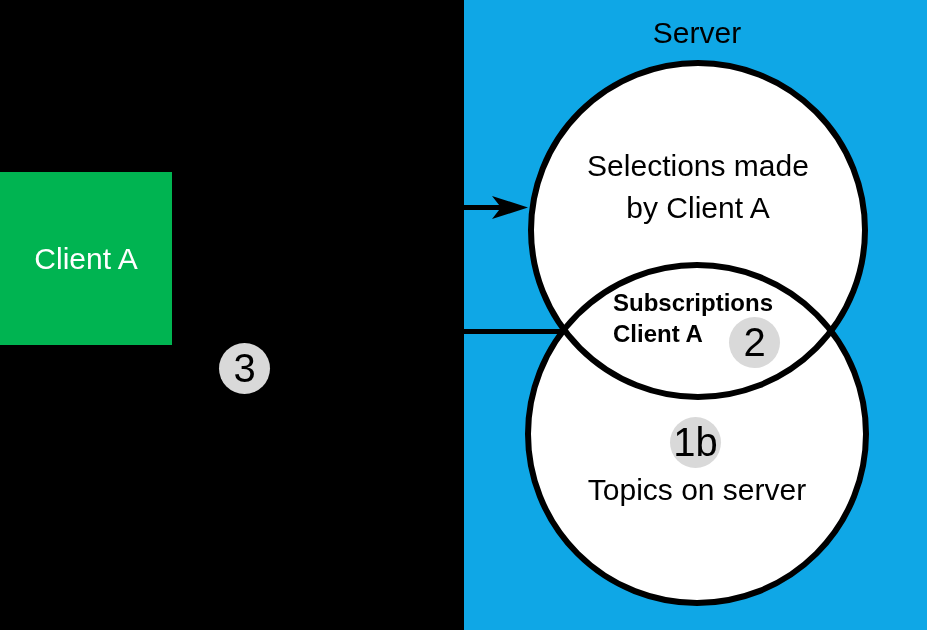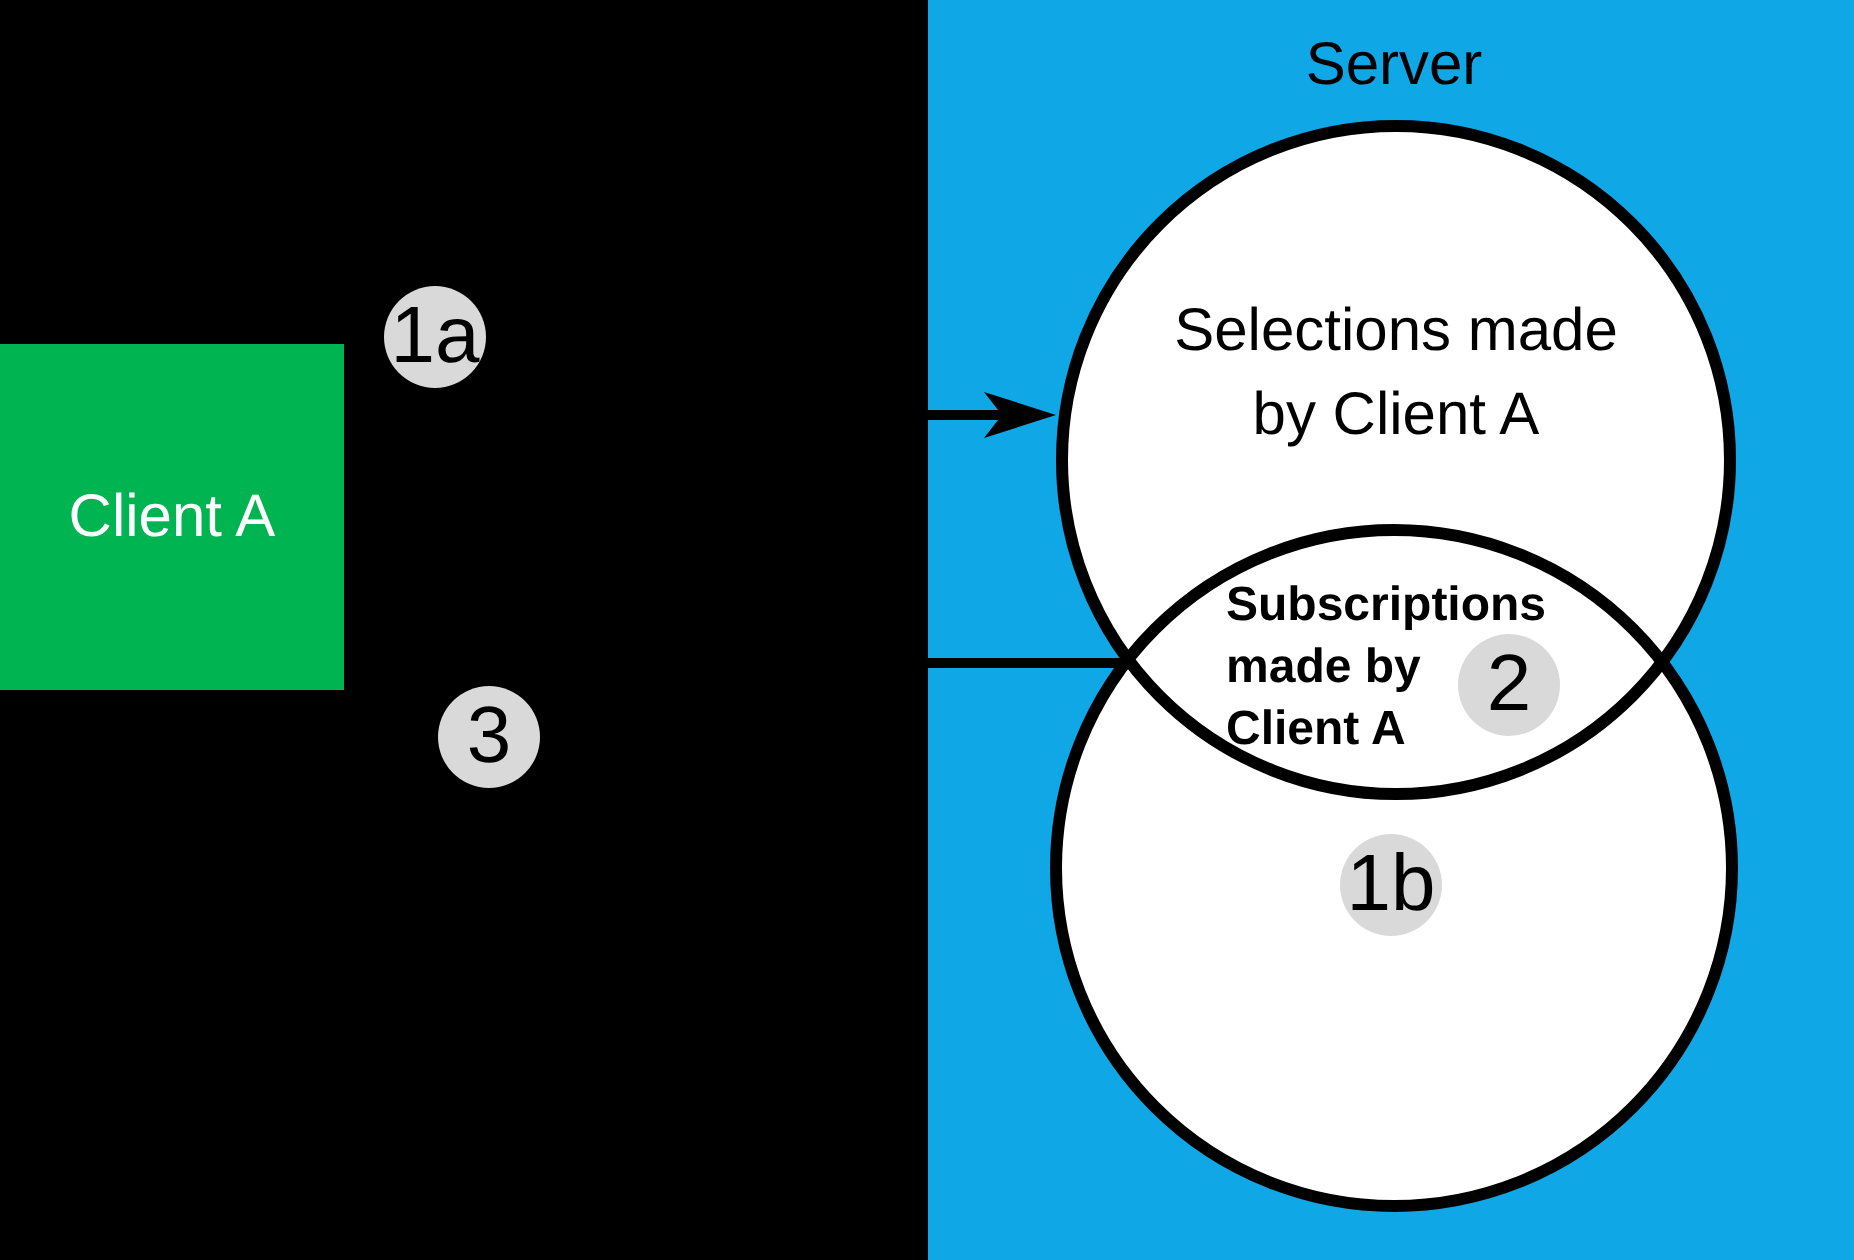--- a/index.html
+++ b/index.html
@@ -65,28 +65,25 @@
 
   <div class="label selections-label">
     <div>Selections made</div>
     <div>by Client A</div>
   </div>
 
   <div class="label server-title">Server</div>
 
   <div class="label overlap-label">
     <div>Subscriptions</div>
-    <div>made by</div>
     <div>Client A</div>
   </div>
 
+  <div class="label topics-label">Topics on server</div>
 
-  <div class="badge badge-1a">
-    <span>1a</span>
-  </div>
   <div class="badge badge-3">
     <span>3</span>
   </div>
   <div class="badge badge-2">
     <span>2</span>
   </div>
   <div class="badge badge-1b">
     <span>1b</span>
   </div>
 

